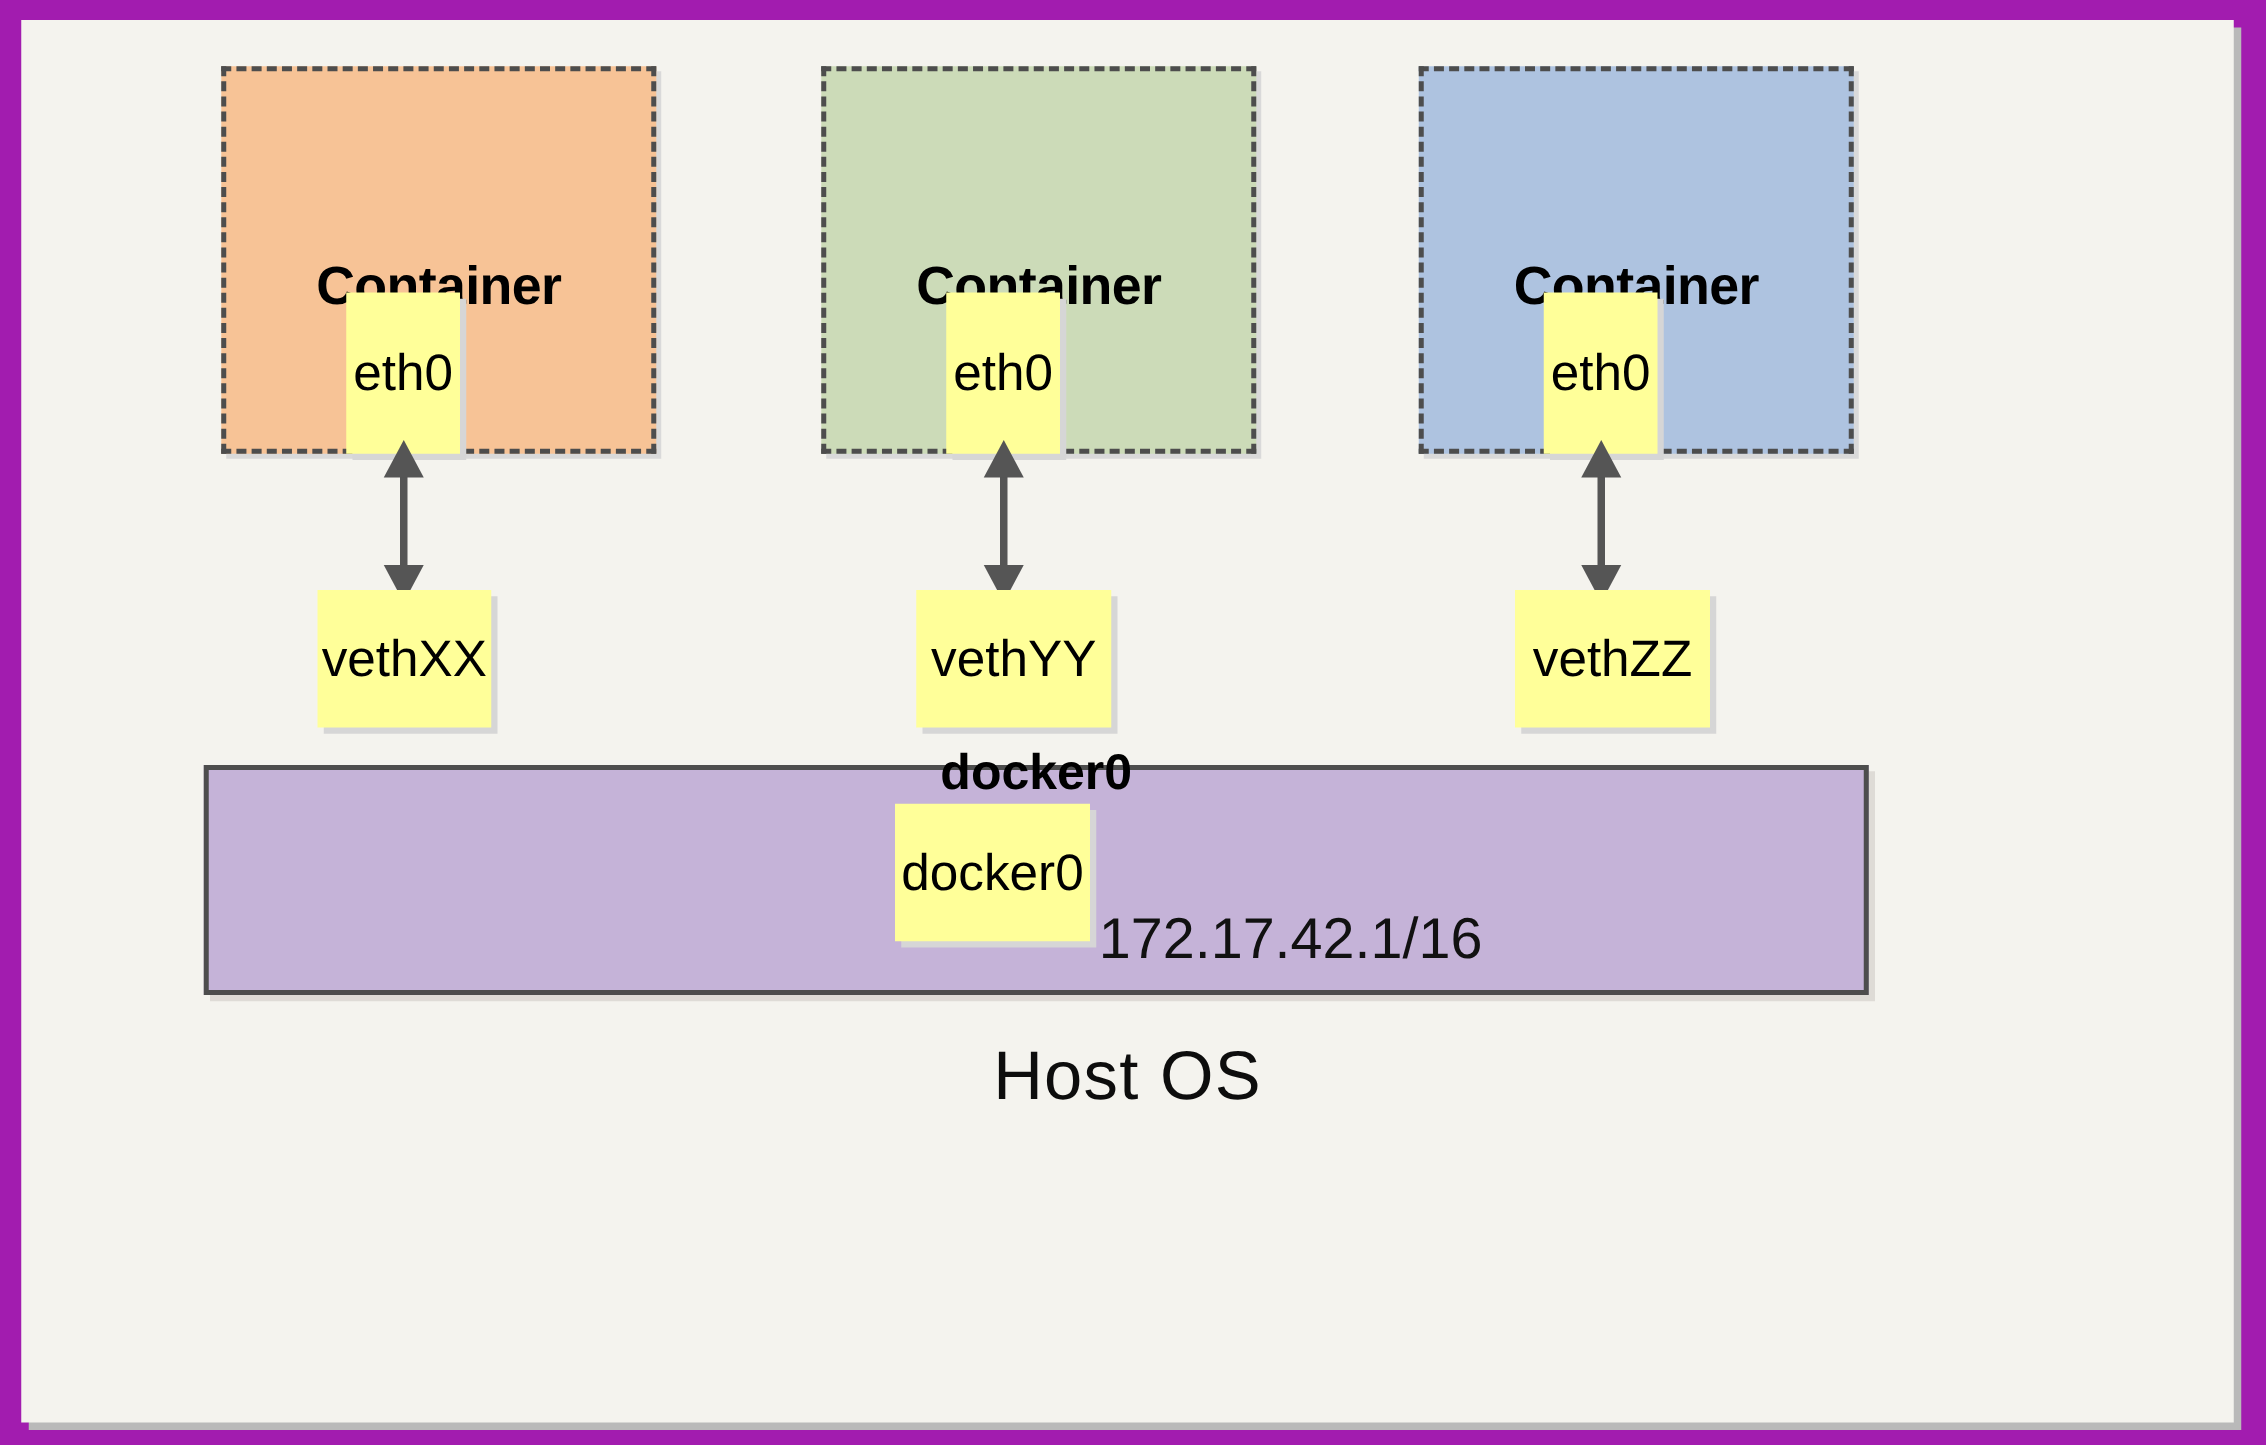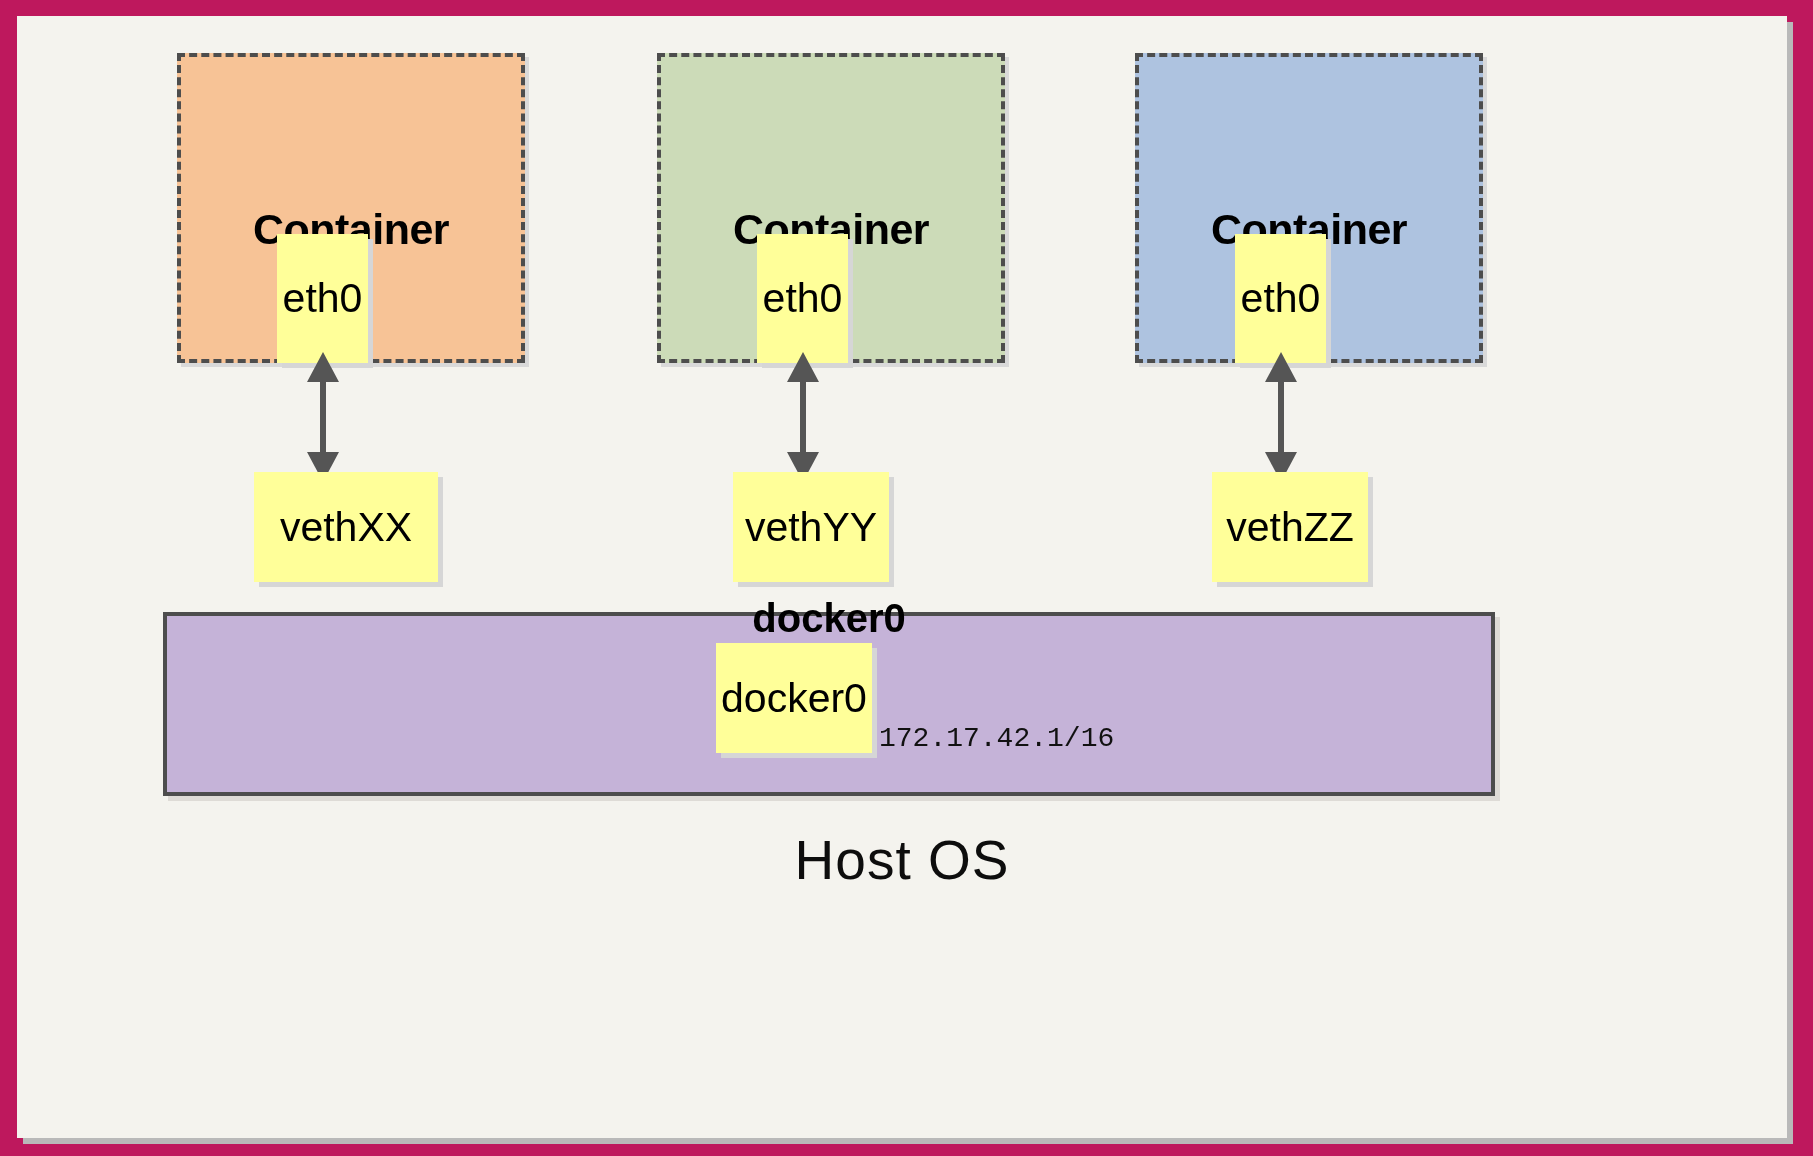--- a/index.html
+++ b/index.html
@@ -13,21 +13,21 @@
     overflow: hidden;
     font-family: "Liberation Sans", sans-serif;
   }
 
   
   #diagram-frame {
     position: absolute;
     left: 0; top: 0;
     width: 1813px;
     height: 1156px;
-    background: #be185d;
+    background: #a21caf;
     box-sizing: border-box;
   }
 
   
   #canvas {
     position: absolute;
     left: 17px;
     top: 16px;
     width: 1770px;
     height: 1122px;
@@ -94,23 +94,22 @@
   }
 
   
   .arrow {
     position: absolute;
   }
 
   
   #ip-label {
     position: absolute;
-    font-size: 28px;
+    font-size: 46px;
     color: #111111;
-    font-family: Liberation Mono, monospace;
   }
 
   
   #host-os-title {
     position: absolute;
     left: 0;
     width: 1770px;
     top: 812px;
     text-align: center;
     font-size: 55px;
@@ -160,21 +159,21 @@
 
     <svg class="arrow" style="left:1240px; top:336px;" width="48" height="130" viewBox="0 0 48 130">
       <line x1="24" y1="10" x2="24" y2="120" stroke="#555555" stroke-width="6"></line>
       <polygon points="24,0 40,30 8,30" fill="#555555"></polygon>
       <polygon points="24,130 40,100 8,100" fill="#555555"></polygon>
     </svg>
 
     <div id="docker0-bar"></div>
     <div id="docker0-bar-label" style="top:580px;">docker0</div>
 
-    <div class="iface-box" style="left:237px; top:456px; width:184px; height:110px;">
+    <div class="iface-box" style="left:237px; top:456px; width:139px; height:110px;">
       <span>vethXX</span>
     </div>
 
     <div class="iface-box" style="left:716px; top:456px; width:156px; height:110px;">
       <span>vethYY</span>
     </div>
 
     <div class="iface-box" style="left:1195px; top:456px; width:156px; height:110px;">
       <span>vethZZ</span>
     </div>

